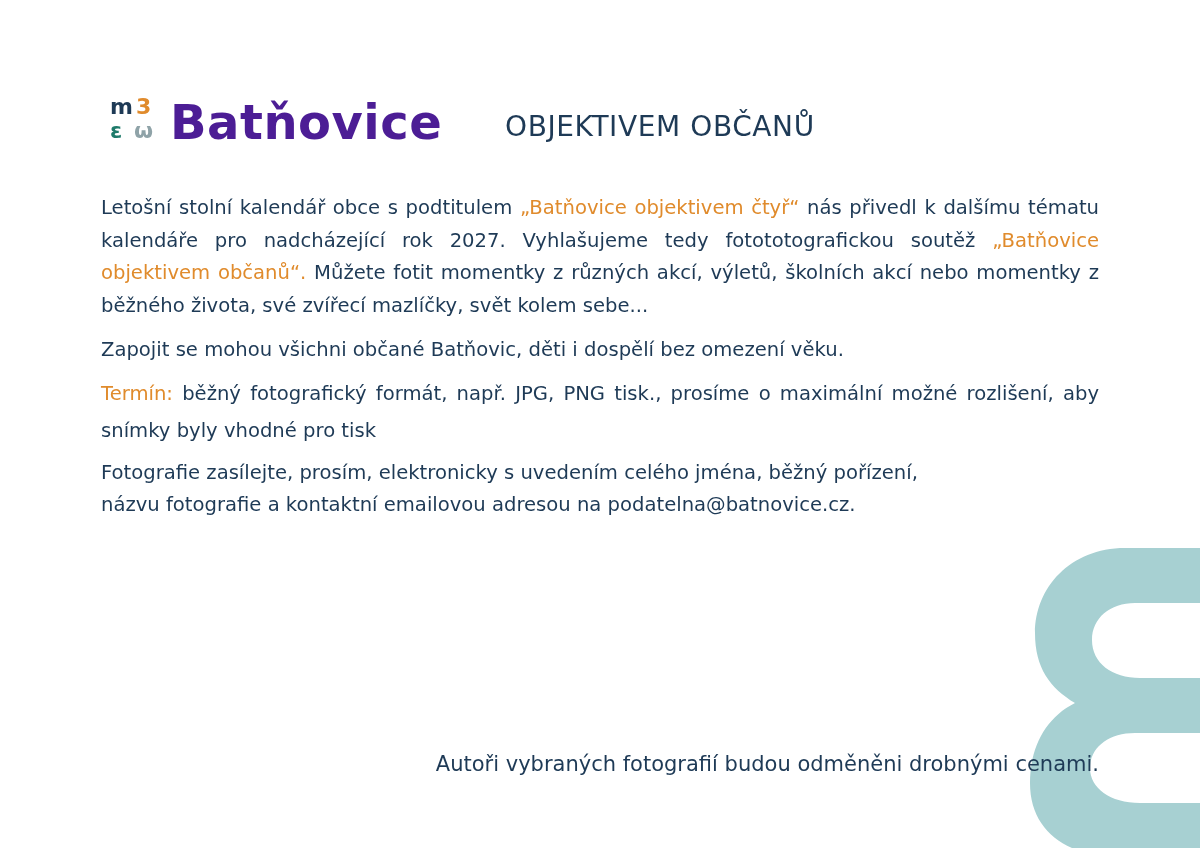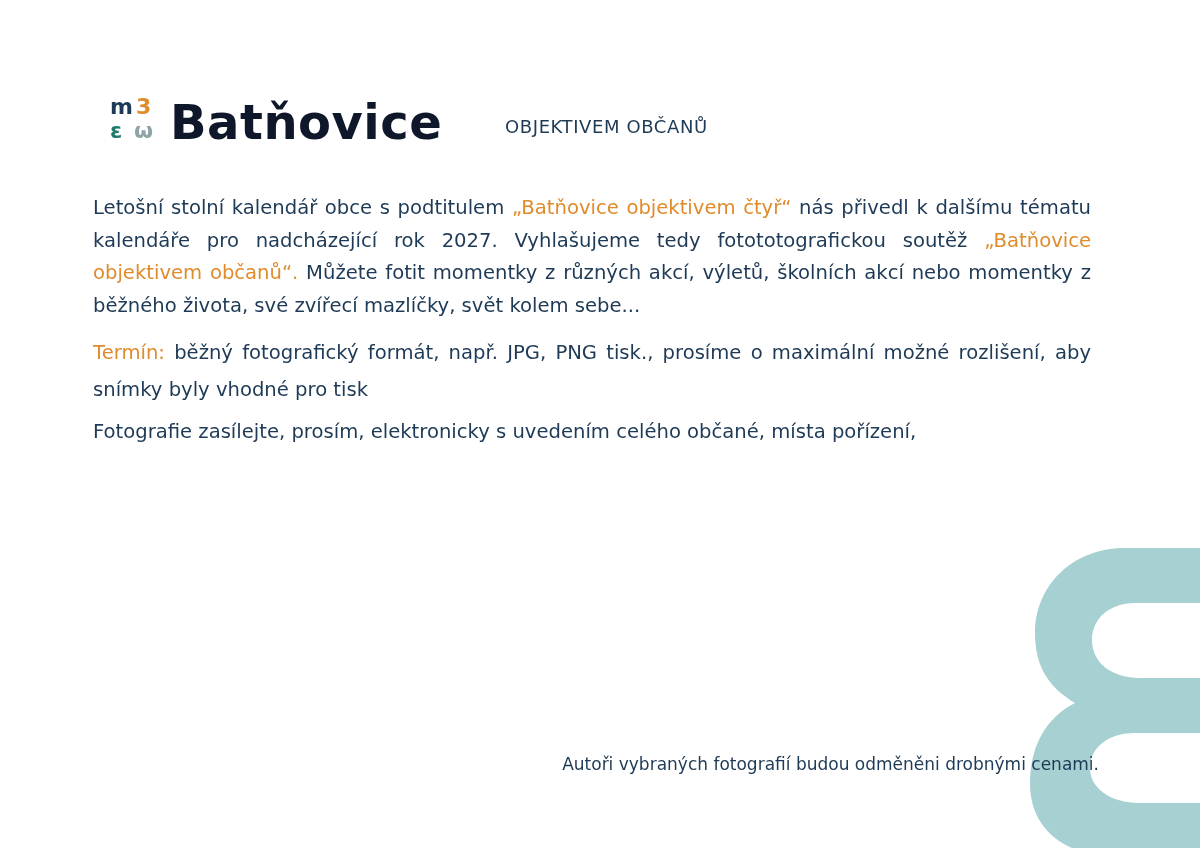--- a/index.html
+++ b/index.html
@@ -44,37 +44,37 @@
       line-height: 22px;
     }
     .lm-m { left: 2px; top: 0px; color: #1e3a56; }
     .lm-3 { left: 28px; top: 0px; color: #e08b2c; }
     .lm-e { left: 2px; top: 24px; color: #1e7a6a; }
     .lm-w { left: 26px; top: 24px; color: #8fa3a8; }
     .logo-text {
       font-family: "DejaVu Sans", sans-serif;
       font-weight: bold;
       font-size: 48px;
-      color: #0f172a;
+      color: #4c1d95;
       letter-spacing: 0.5px;
       line-height: 60px;
     }
     .subtitle {
       position: absolute;
       left: 505px;
       top: 112px;
       font-family: "DejaVu Sans", sans-serif;
-      font-size: 18px;
+      font-size: 28px;
       color: #1e3a56;
       letter-spacing: 0.6px;
       line-height: 30px;
     }
     .body-text {
       position: absolute;
-      left: 93px;
+      left: 101px;
       top: 192px;
       width: 998px;
       font-size: 19.6px;
       line-height: 32.5px;
       color: #1e3a56;
     }
     .body-text p {
       margin: 0;
     }
     .justify {
@@ -85,21 +85,21 @@
     .p2 { margin-bottom: 8px !important; }
     .p3 { margin-bottom: 10px !important; }
     .p4 { margin-bottom: 8px !important; line-height: 37px; }
     .p5 { margin-bottom: 10px !important; }
     .p6 { }
     .hl { color: #e08b2c; }
     .footer-note {
       position: absolute;
       right: 101px;
       top: 748px;
-      font-size: 17px;
+      font-size: 21px;
       line-height: 32px;
       color: #1e3a56;
       text-align: center;
     }
   </style>
 </head>
 <body>
 
 <svg class="deco" viewBox="0 0 200 310" xmlns="http://www.w3.org/2000/svg">
   <path fill="#a7d0d2" d="
@@ -126,24 +126,26 @@
   </div>
   <div class="logo-text">Batňovice</div>
 </div>
 
 <div class="subtitle">OBJEKTIVEM OBČANŮ</div>
 
 <div class="body-text">
   <p class="p1 justify">
     <span>Letošní stolní kalendář obce s podtitulem </span><span class="hl">„Batňovice objektivem čtyř“</span><span> nás přivedl k dalšímu tématu kalendáře pro nadcházející rok 2027. Vyhlašujeme tedy fotototografickou soutěž </span><span class="hl">„Batňovice objektivem občanů“.</span><span> Můžete fotit momentky z různých akcí, výletů, školních akcí nebo momentky z běžného života, své zvířecí mazlíčky, svět kolem sebe...</span>
   </p>
+  <p class="p2">Zapojit se mohou všichni občané Batňovic, děti i dospělí bez omezení věku.</p>
   <p class="p4 justify">
     <span class="hl">Termín:</span><span> běžný fotografický formát, např. JPG, PNG tisk., prosíme o maximální možné rozlišení,  aby snímky byly vhodné pro tisk</span>
   </p>
   <p class="p5">
-    <span>Fotografie zasílejte, prosím, elektronicky s uvedením celého občané, místa pořízení,</span><br>
+    <span>Fotografie zasílejte, prosím, elektronicky s uvedením celého jména, běžný pořízení,</span><br>
+    <span>názvu fotografie a kontaktní emailovou adresou na podatelna@batnovice.cz.</span>
   </p>
   <p class="p6">
     <br>
   </p>
 </div>
 
 <div class="footer-note">Autoři vybraných fotografií budou odměněni drobnými cenami.</div>
 
 </body></html>

